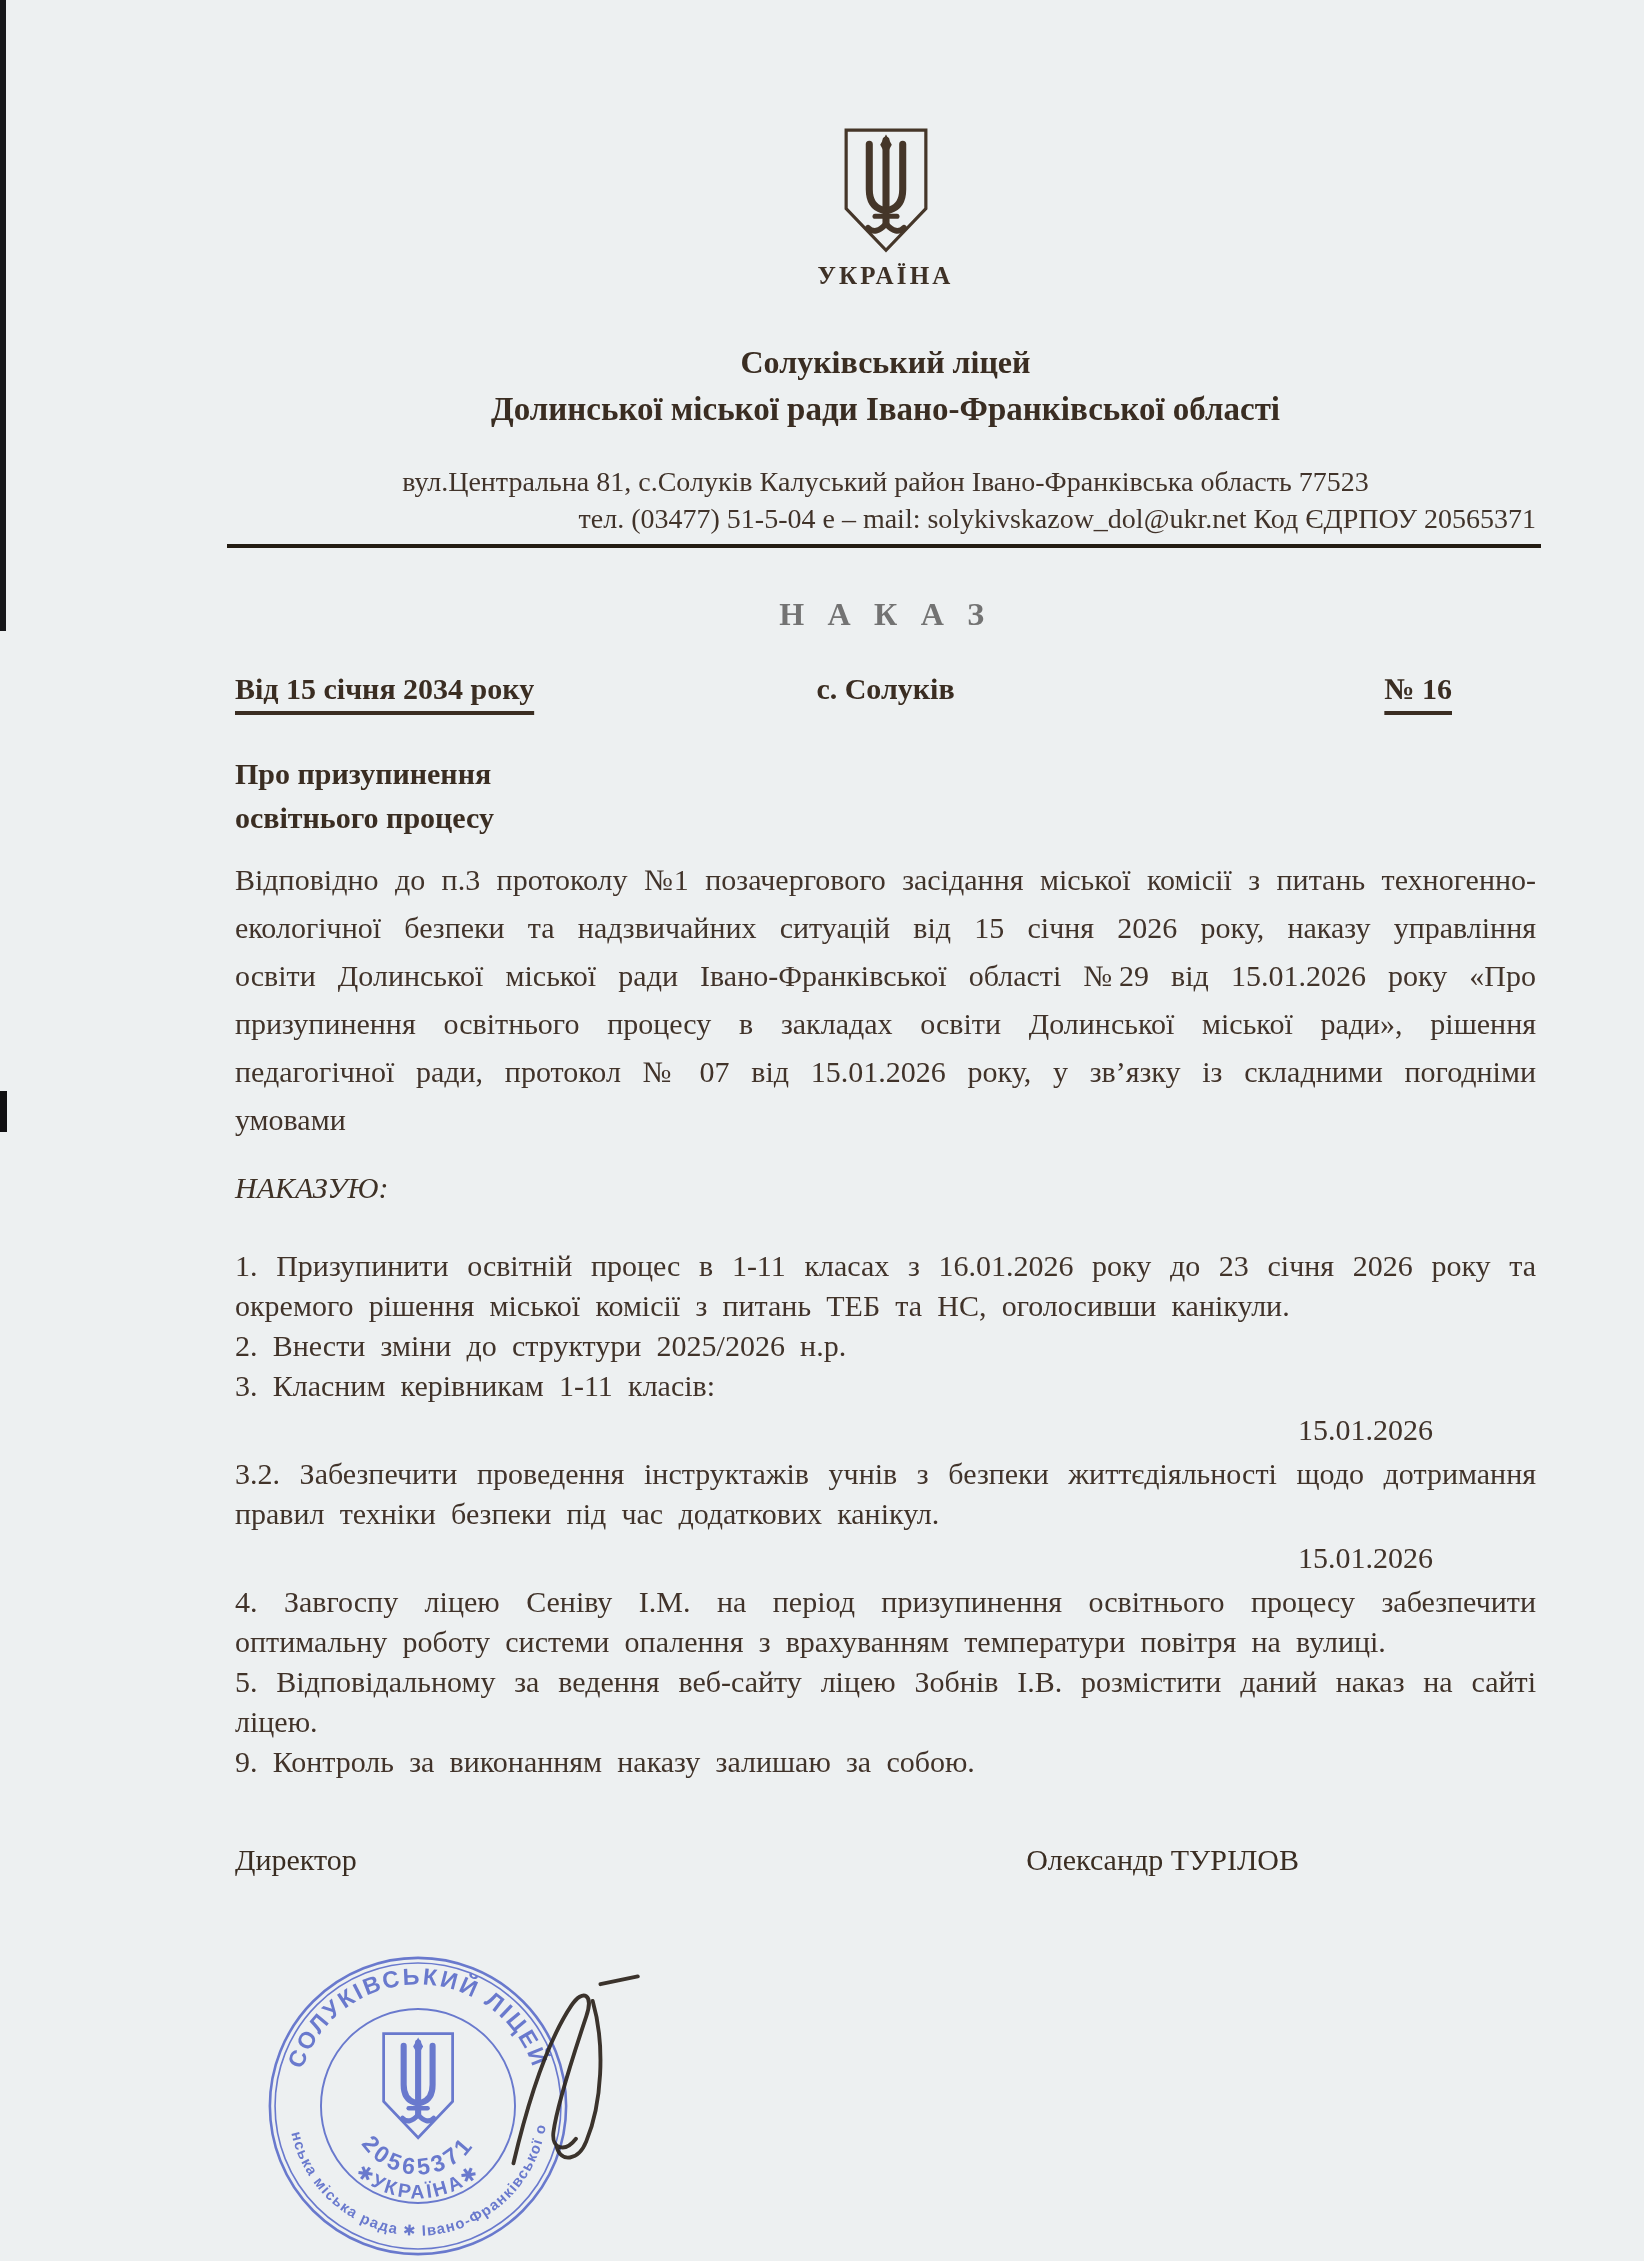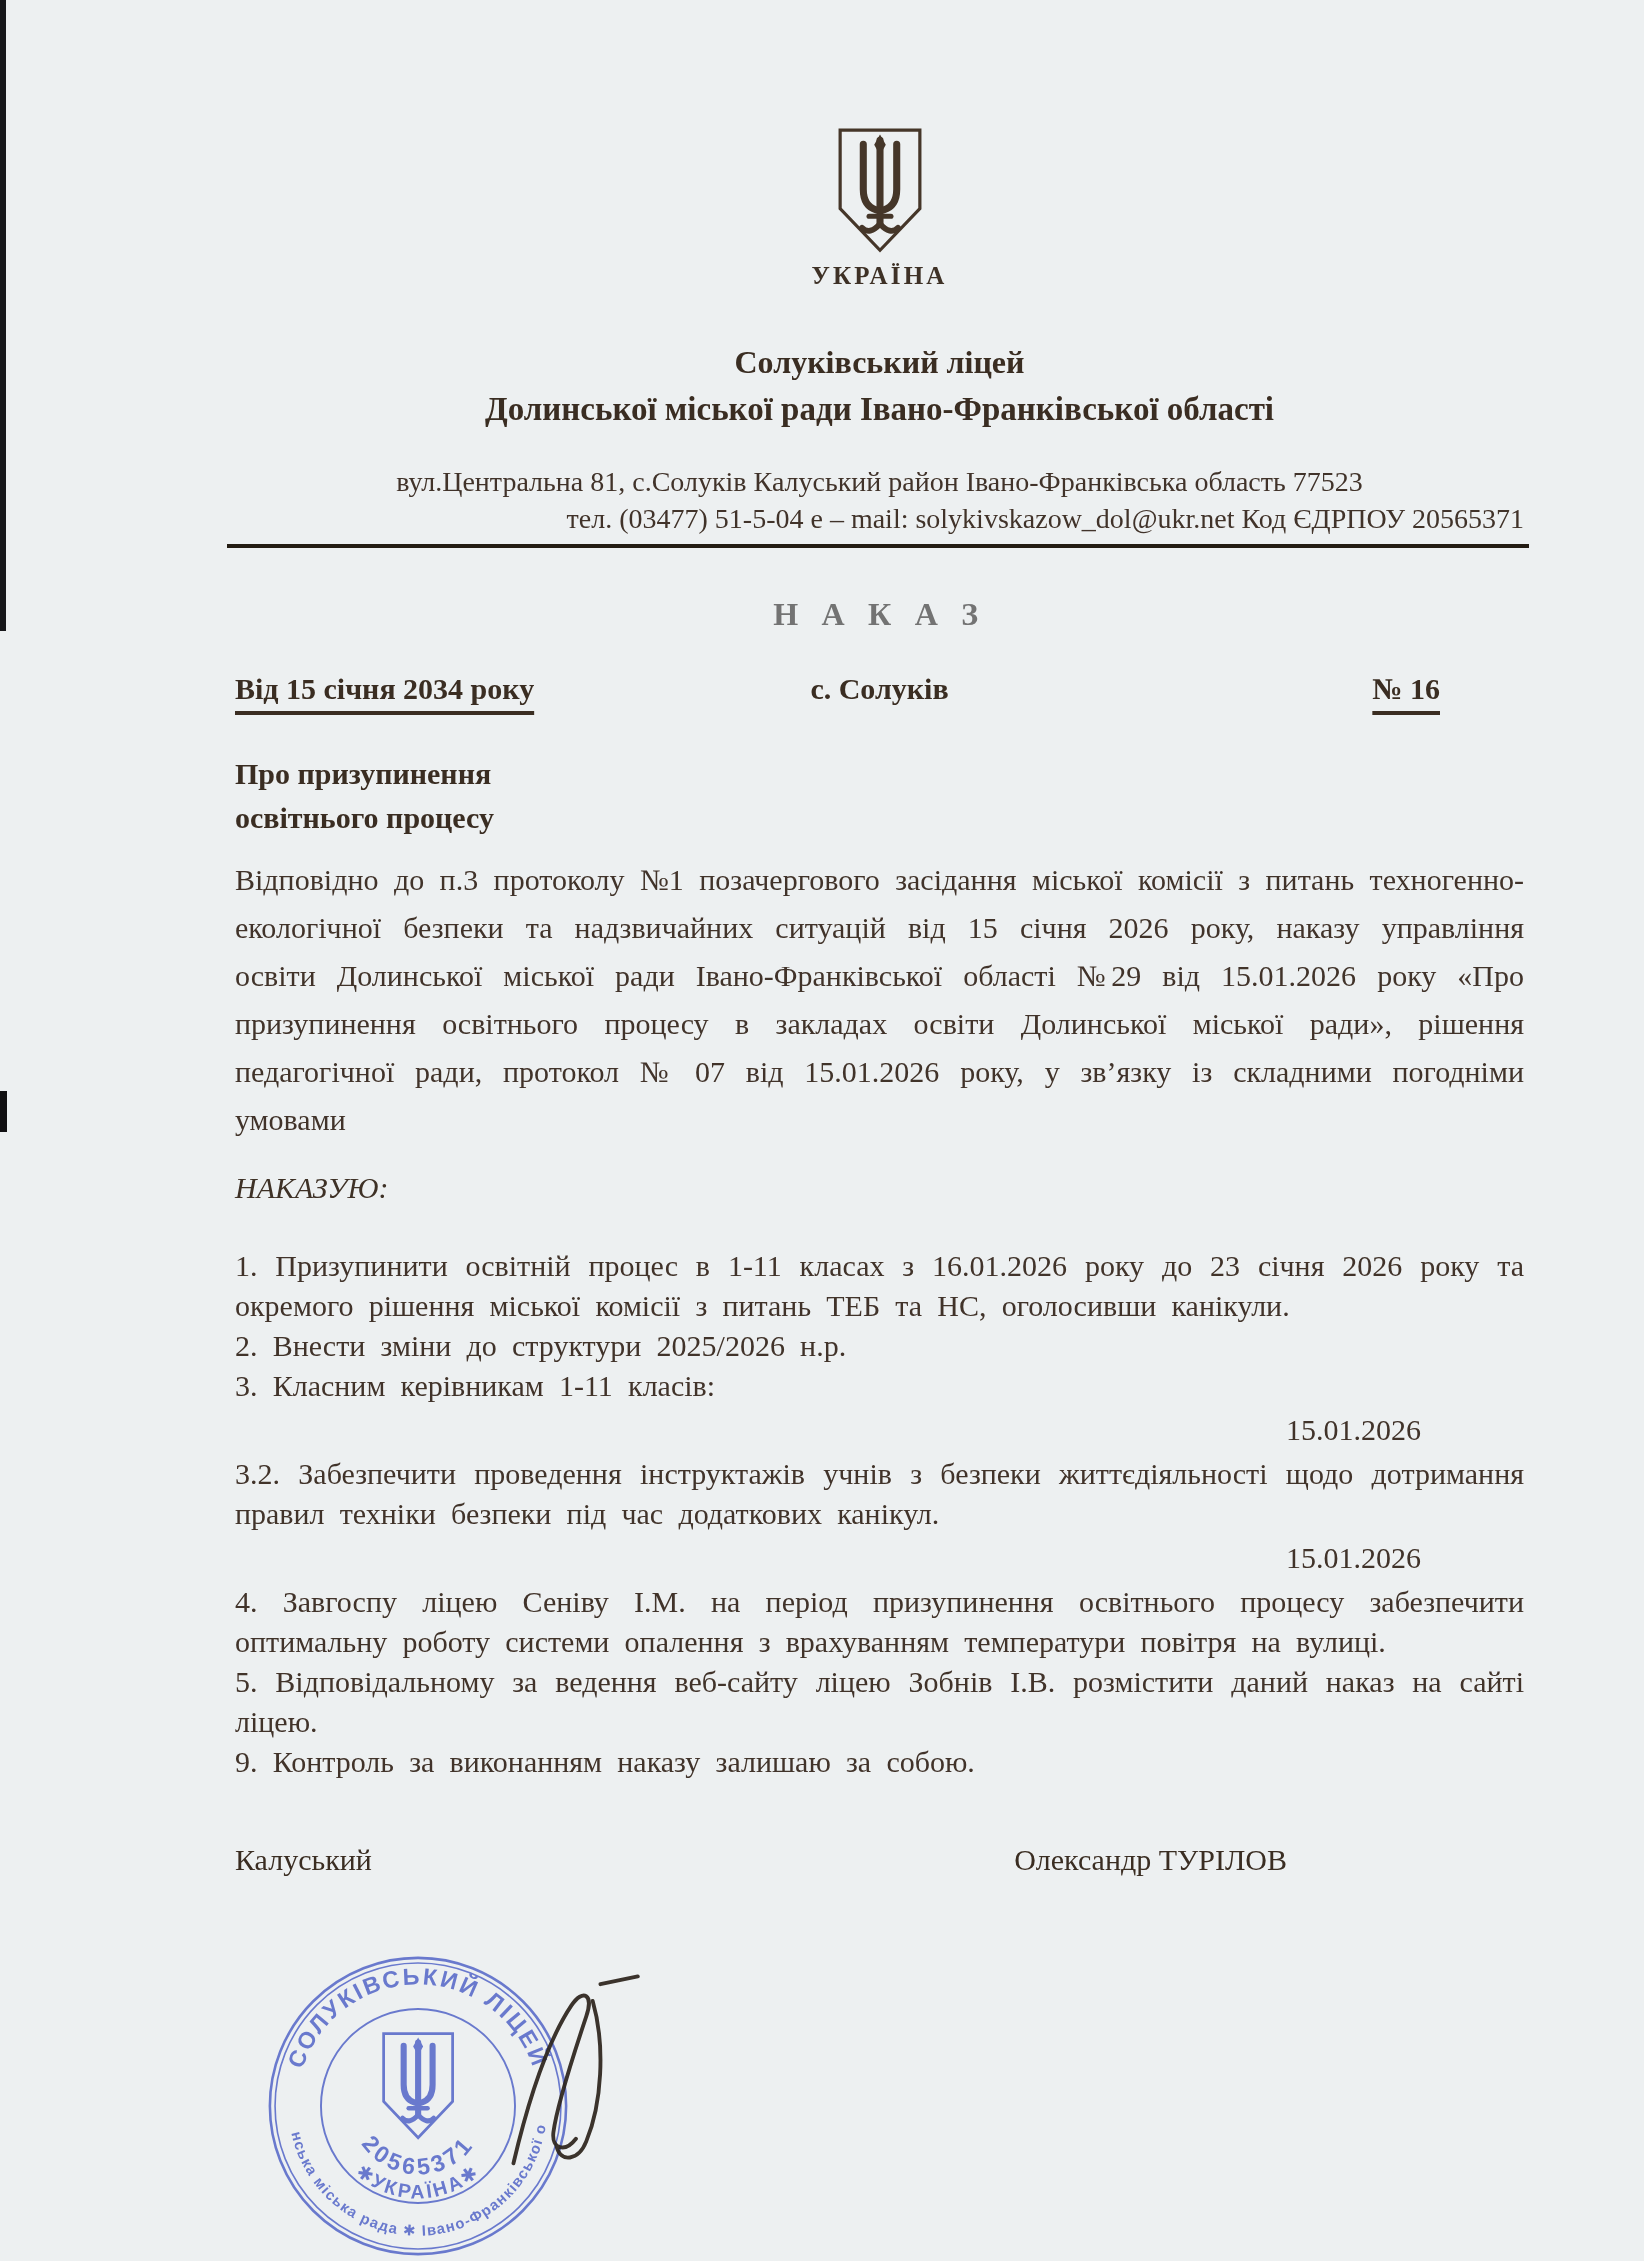--- a/index.html
+++ b/index.html
@@ -9,21 +9,21 @@
     width:1644px;height:2261px;
     background:#edf0f1;
     overflow:hidden;
     font-family:"Liberation Serif","DejaVu Serif",serif;
     color:#3c2f23;
   }
   
   .edge-strip{position:absolute;left:0;top:0;width:5.8px;height:631px;background:#17171a;}
   .edge-notch{position:absolute;left:0;top:1091px;width:7px;height:41px;background:#111113;}
 
-  .content{position:absolute;left:235px;right:120px;top:0;}
+  .content{position:absolute;left:235px;right:108px;top:0;}
 
   .emblem{margin-top:126px;text-align:center;}
   .emblem svg{color:#453629;}
   .emblem-label{margin-top:5.2px;font-size:25px;font-weight:bold;letter-spacing:3.2px;color:#3e3126;}
 
   .org1{margin-top:54px;text-align:center;font-size:32px;font-weight:bold;color:#3a2d22;}
   .org2{margin-top:10.3px;text-align:center;font-size:33px;font-weight:bold;color:#3a2d22;}
 
   .addr{margin-top:35px;text-align:center;font-size:28px;line-height:37px;color:#41332a;}
   .addr2{text-align:right;font-size:28px;line-height:37px;color:#41332a;}
@@ -119,21 +119,21 @@
       <p class="item">3. Класним керівникам 1-11 класів:</p>
       <p class="date-line">15.01.2026</p>
       <p class="item">3.2. Забезпечити проведення інструктажів учнів з безпеки життєдіяльності щодо дотримання правил техніки безпеки під час додаткових канікул.</p>
       <p class="date-line">15.01.2026</p>
       <p class="item">4. Завгоспу ліцею Сеніву І.М. на період призупинення освітнього процесу забезпечити оптимальну роботу системи опалення з врахуванням температури повітря на вулиці.</p>
       <p class="item">5. Відповідальному за ведення веб-сайту ліцею Зобнів І.В. розмістити даний наказ на сайті ліцею.</p>
       <p class="item">9. Контроль за виконанням наказу залишаю за собою.</p>
     </div>
 
     <div class="sig-row">
-      <span>Калуський</span>
+      <span>Директор</span>
       <span class="sig-name">Олександр ТУРІЛОВ</span>
     </div>
 
   </div>
 
   <svg class="stamp" viewBox="0 0 470 470">
     <g stroke="#4d60c6" fill="none">
       <circle cx="235" cy="235" r="229" stroke-width="4"></circle>
       <circle cx="235" cy="235" r="221" stroke-width="2.5"></circle>
       <circle cx="235" cy="235" r="150" stroke-width="3"></circle>

